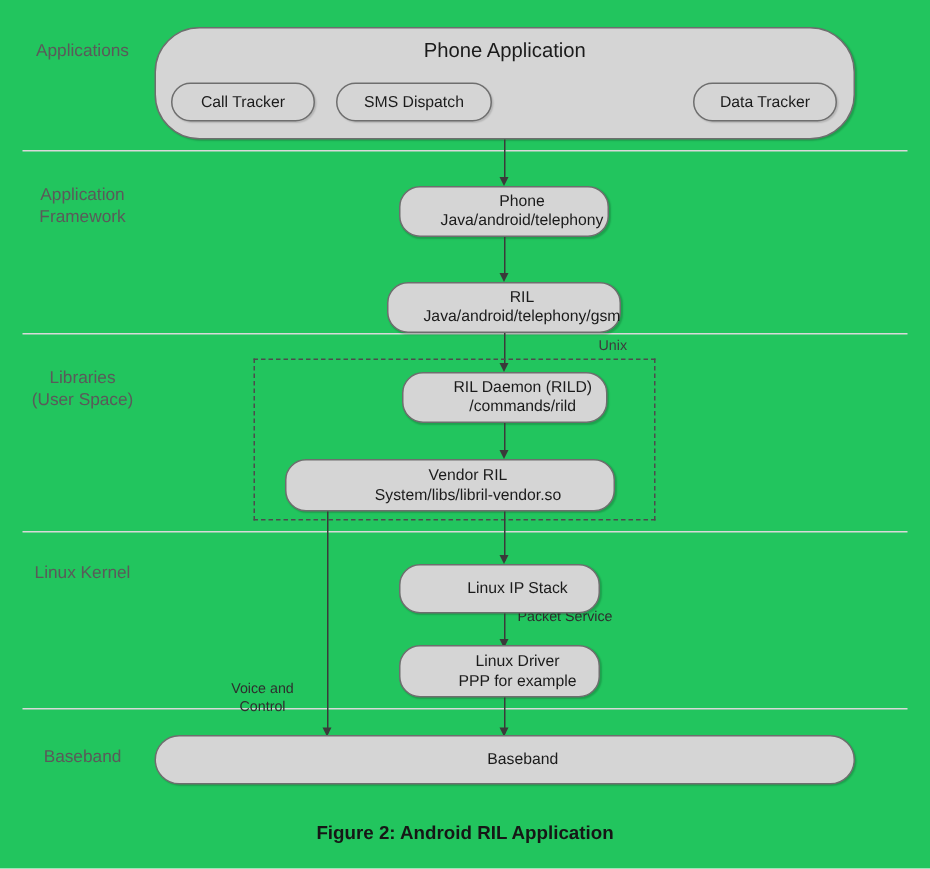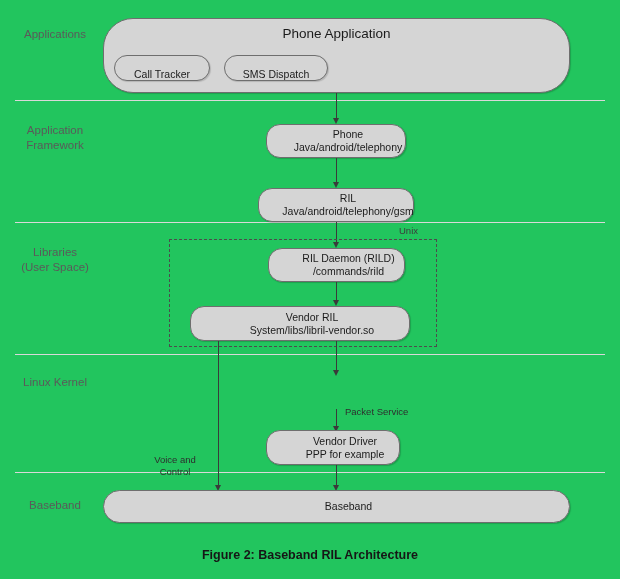--- a/index.html
+++ b/index.html
@@ -77,21 +77,21 @@
 
   .app-pill {
     position: absolute;
     box-sizing: border-box;
     background: #d5d5d5;
     border: 1px solid #6e6e6e;
     border-radius: 13px;
     height: 26px;
     top: 55px;
     display: flex;
-    align-items: flex-end;
+    align-items: center;
     justify-content: center;
     font-size: 10.5px;
     color: #1b1b1b;
     box-shadow: 1px 1px 1px rgba(0,0,0,0.15);
   }
 
   
   #unix-box {
     position: absolute;
     left: 169px;
@@ -167,20 +167,23 @@
 
   <div class="node" id="phone-app">
     <span class="title">Phone Application</span>
   </div>
   <div class="app-pill" style="left:114px; width:96px;">
     <span>Call Tracker</span>
   </div>
   <div class="app-pill" style="left:224px; width:104px;">
     <span>SMS Dispatch</span>
   </div>
+  <div class="app-pill" style="left:462px; width:96px;">
+    <span>Data Tracker</span>
+  </div>
 
   <div class="vline" style="left:336px; top:93px; height:27px;"></div>
   <div class="arrowhead" style="left:332.5px; top:118px;"></div>
 
   <div class="node" style="left:266px; top:124px; width:140px; height:34px;">
     <span class="l1">Phone</span>
     <span class="l2">Java/android/telephony</span>
   </div>
 
   <div class="vline" style="left:336px; top:158px; height:26px;"></div>
@@ -212,31 +215,34 @@
 
   <div class="vline" style="left:336px; top:341px; height:33px;"></div>
   <div class="arrowhead" style="left:332.5px; top:370px;"></div>
   <div class="edge-label" style="left:345px; top:360px; width:90px; text-align:left;">Packet Service</div>
 
   <div class="vline" style="left:218px; top:341px; height:148px;"></div>
   <div class="arrowhead" style="left:214.5px; top:485px;"></div>
   <div class="edge-label" style="left:140px; top:408px; width:70px;">Voice and
 Control</div>
 
+  <div class="node" style="left:266px; top:376px; width:134px; height:33px;">
+    <span class="l1">Linux IP Stack</span>
+  </div>
 
   <div class="vline" style="left:336px; top:409px; height:20px;"></div>
   <div class="arrowhead" style="left:332.5px; top:426px;"></div>
 
   <div class="node" style="left:266px; top:430px; width:134px; height:35px;">
-    <span class="l1">Vendor Driver</span>
+    <span class="l1">Linux Driver</span>
     <span class="l2">PPP for example</span>
   </div>
 
   <div class="vline" style="left:336px; top:465px; height:24px;"></div>
   <div class="arrowhead" style="left:332.5px; top:485px;"></div>
 
   <div class="node" style="left:103px; top:490px; width:467px; height:33px; border-radius:17px;">
     <span class="l1">Baseband</span>
   </div>
 
-  <div id="caption">Figure 2: Baseband RIL Architecture</div>
+  <div id="caption">Figure 2: Android RIL Application</div>
 
 </div>
 
 </body></html>

